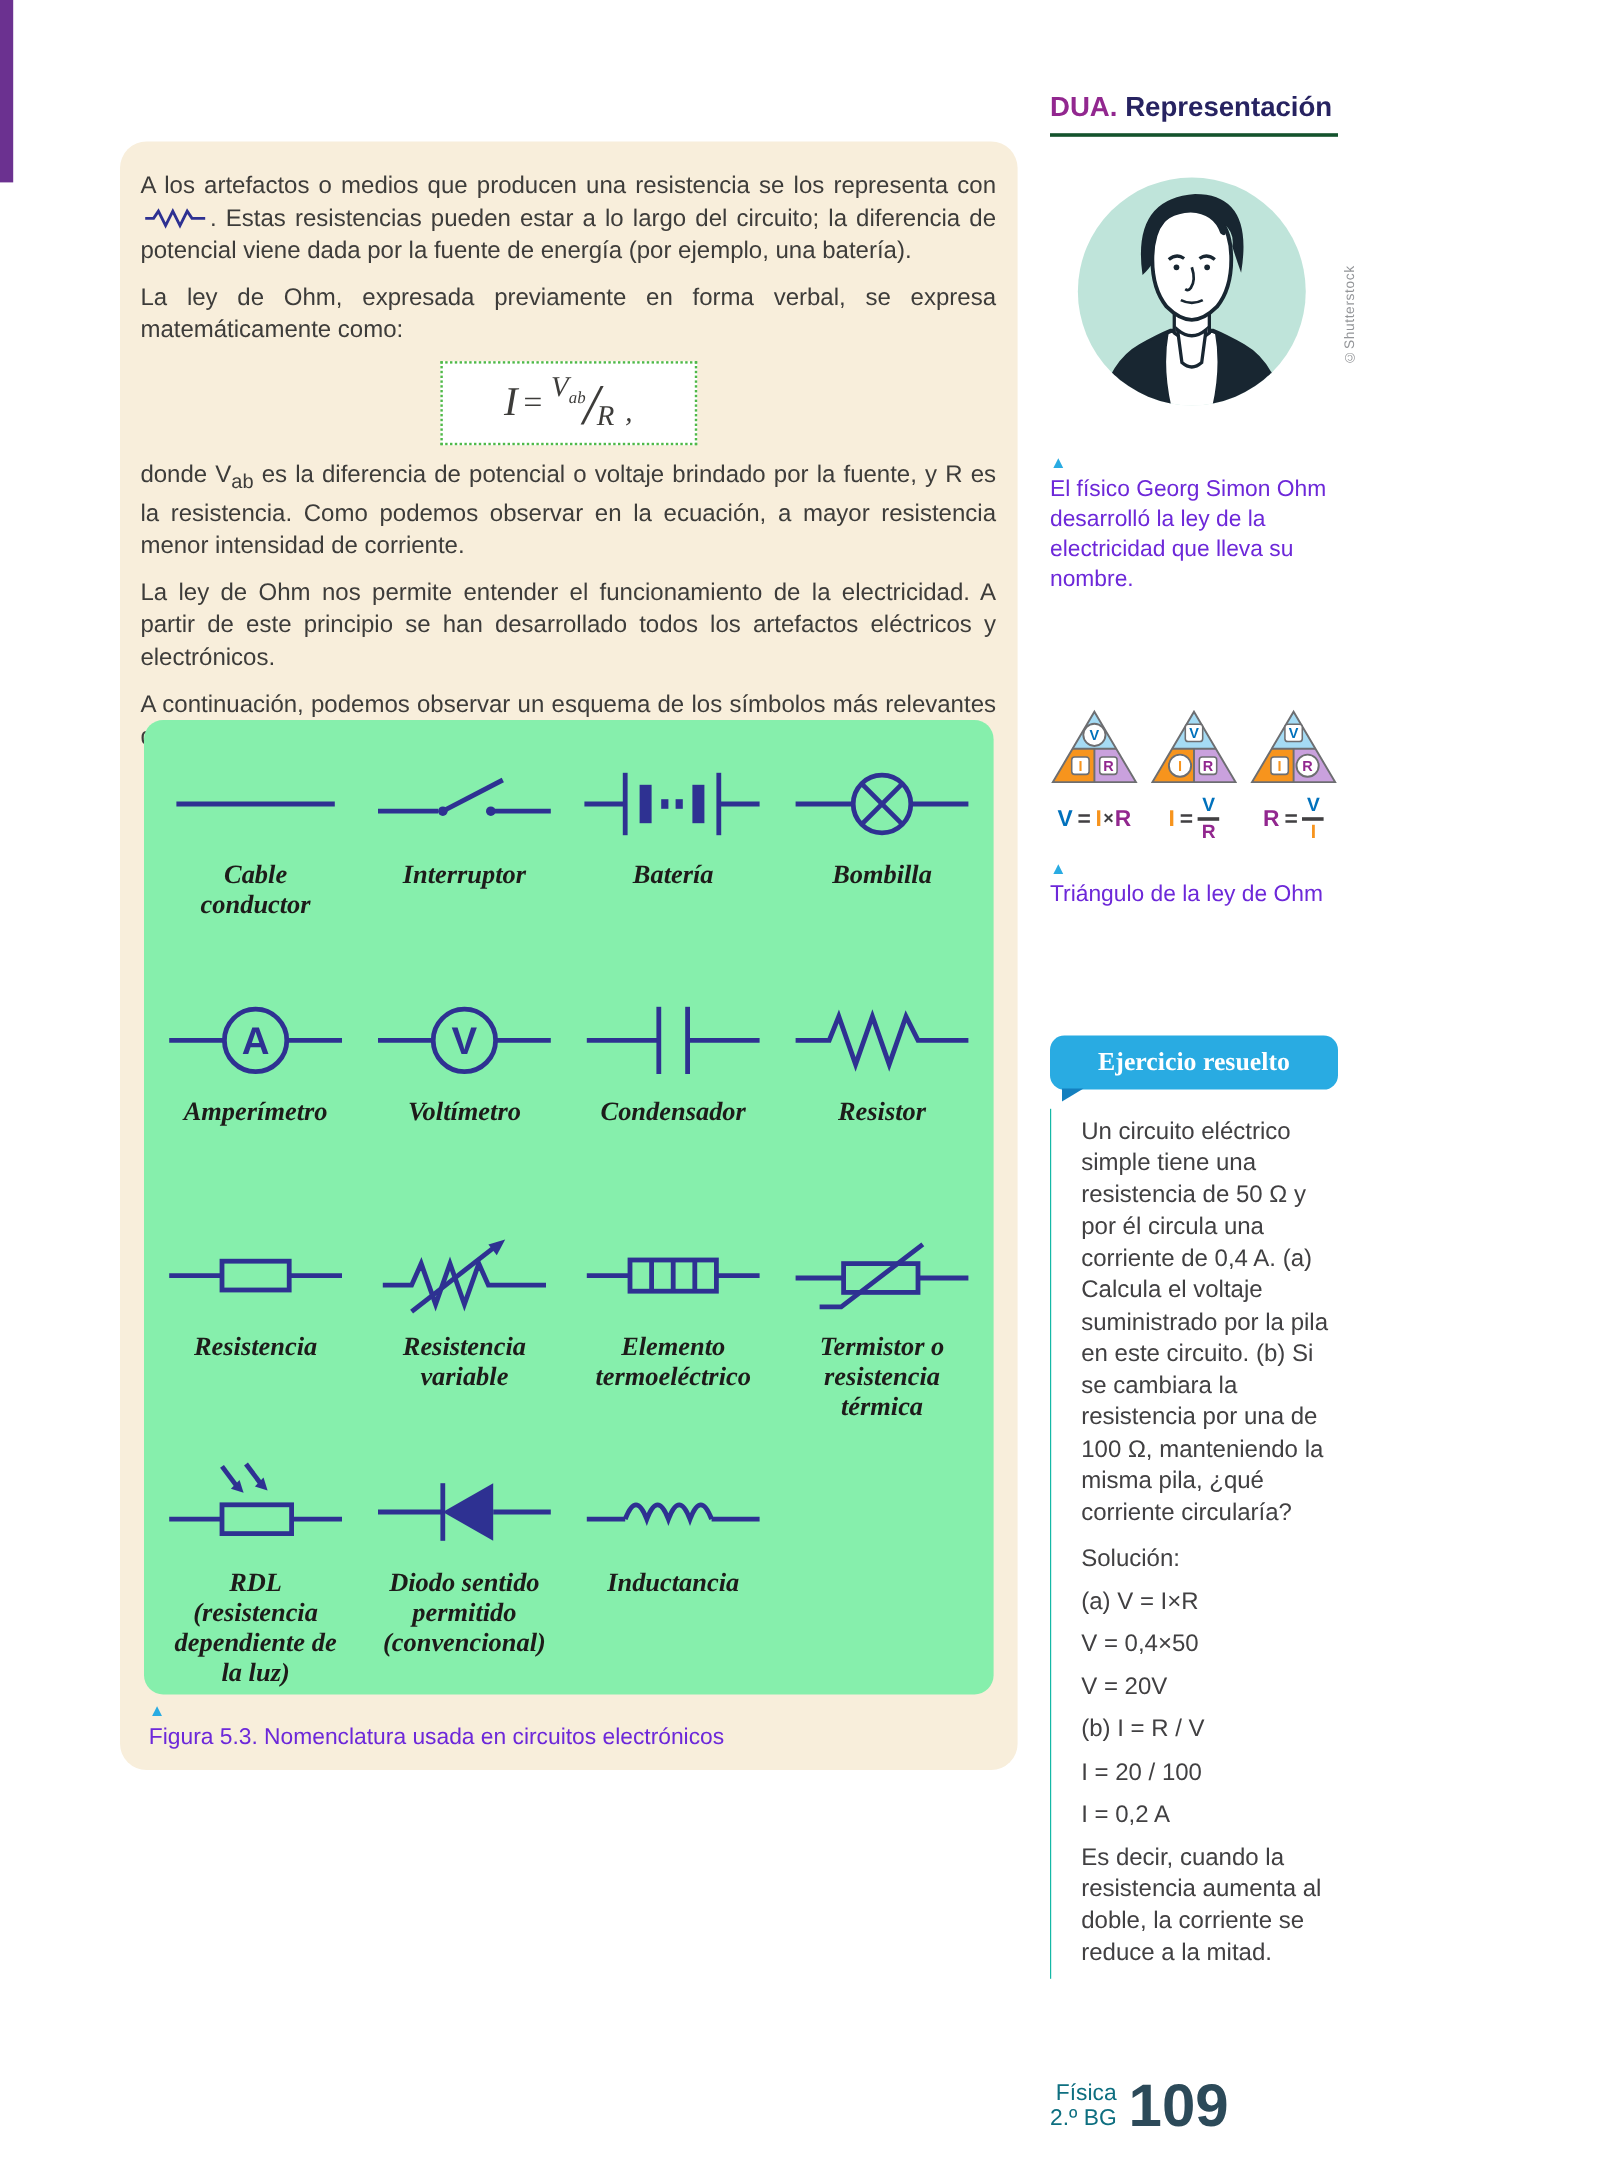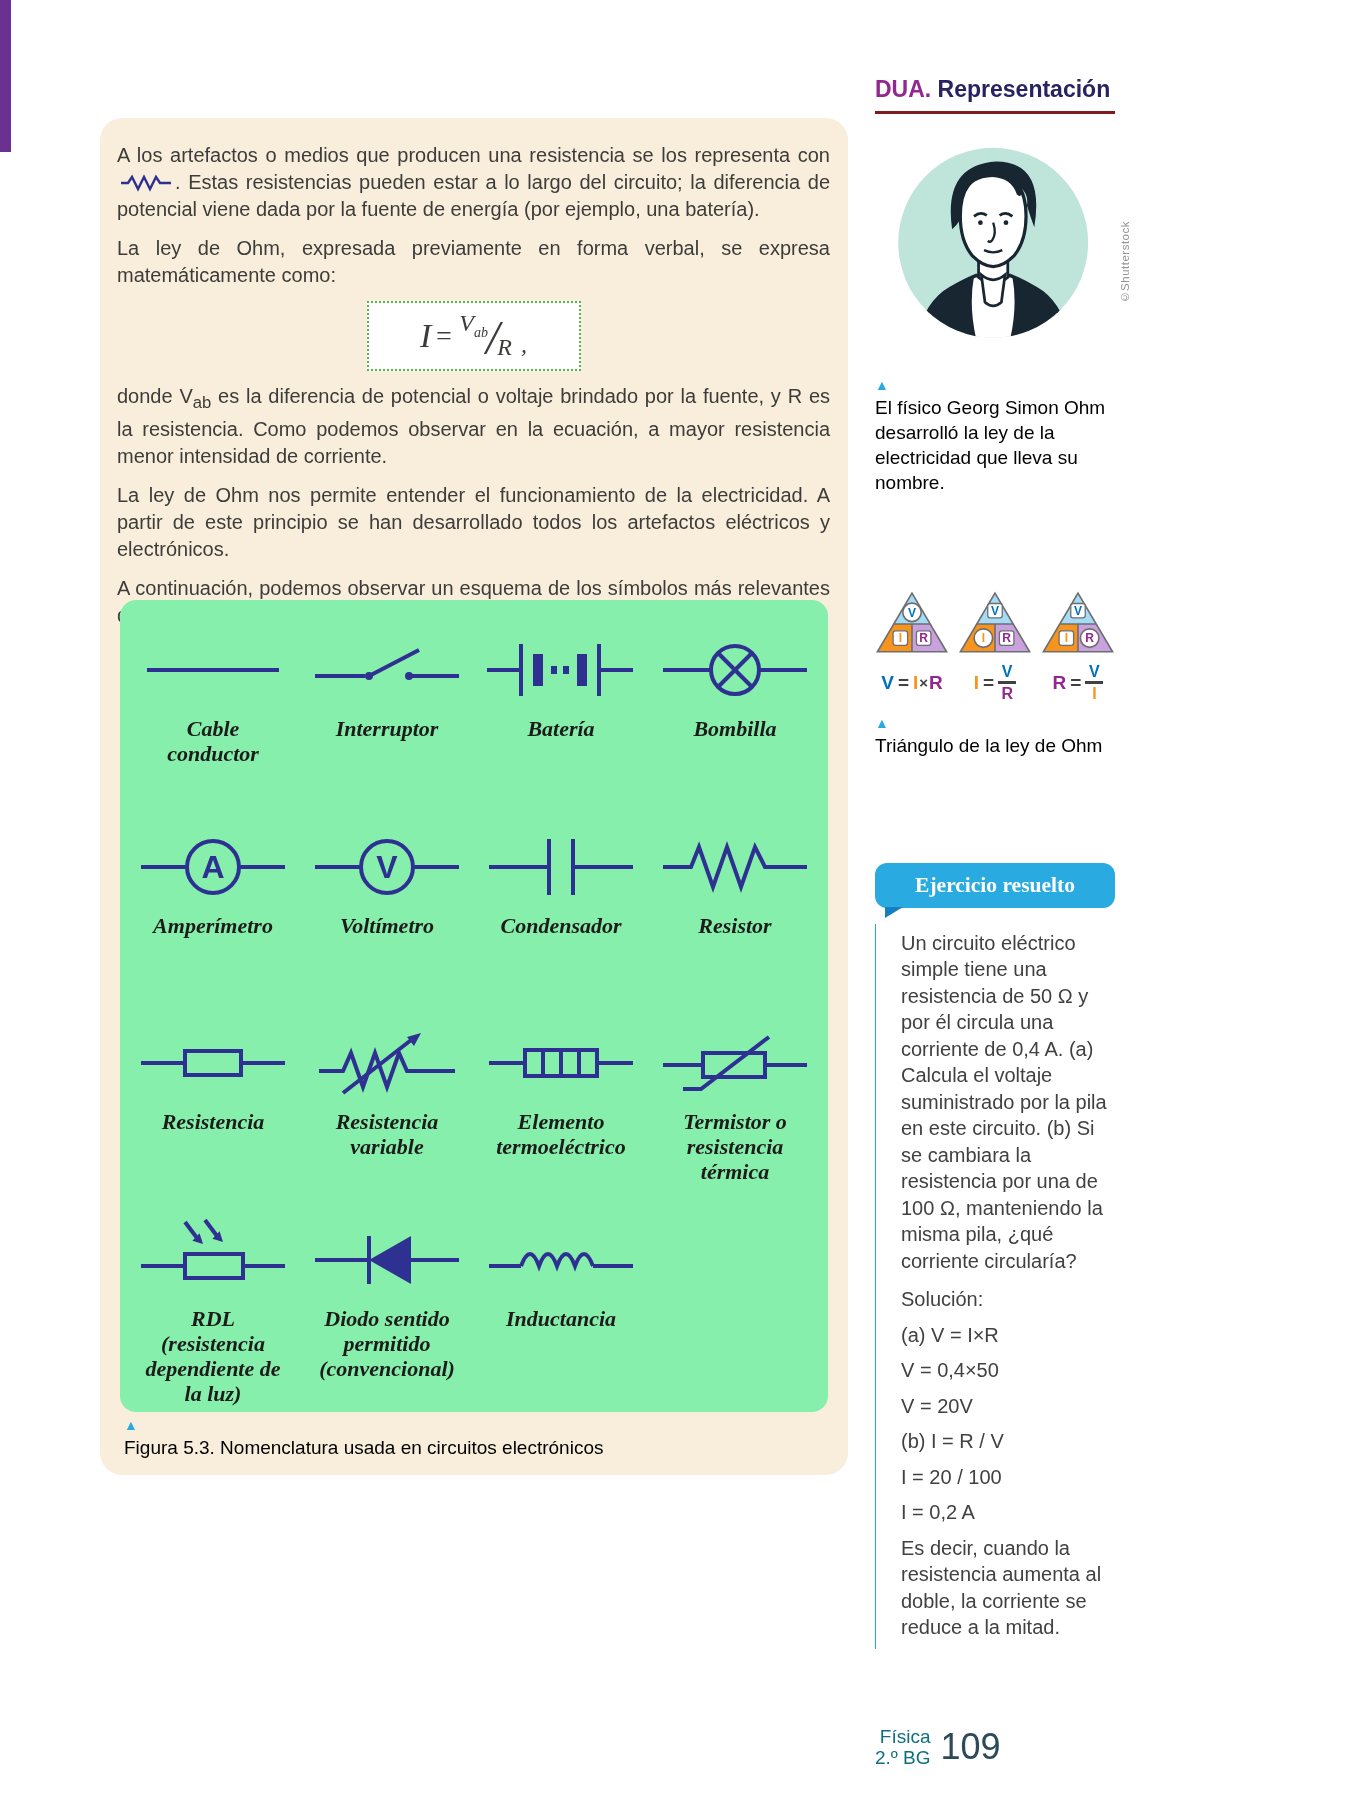--- a/index.html
+++ b/index.html
@@ -38,25 +38,25 @@
   .sym-cell svg line, .sym-cell svg polyline, .sym-cell svg path,
   .sym-cell svg rect.o, .sym-cell svg circle.o { stroke:#2e3192; stroke-width:4; fill:none; }
   .sym-cell svg .fill { fill:#2e3192; stroke:none; }
   .sym-cell svg text { fill:#2e3192; font-weight:700; font-size:32px; text-anchor:middle;
                        font-family:"Liberation Sans", sans-serif; }
   .sym-label { margin-top:6px; font-family:"Liberation Serif", serif; font-style:italic; font-weight:700;
                font-size:22px; line-height:25px; color:#1d1c1a; text-align:center; max-width:142px; }
 
   .figure-caption { position:absolute; left:24px; top:1300px; width:620px; }
   .mark { color:#29abe2; font-size:14px; line-height:14px; margin-bottom:3px; }
-  .cap-text { font-size:19px; line-height:25px; color:#000000; }
+  .cap-text { font-size:19px; line-height:25px; color:#6d28d9; }
 
   
   .sidebar { position:absolute; left:875px; top:76px; width:240px; }
-  .dua-header { font-size:23px; font-weight:700; padding-bottom:8px; border-bottom:3px solid #7f1d1d; }
+  .dua-header { font-size:23px; font-weight:700; padding-bottom:8px; border-bottom:3px solid #14532d; }
   .dua-label { color:#92278f; }
   .dua-rest  { color:#272361; }
 
   .portrait-wrap { position:relative; margin-top:22px; display:flex; justify-content:center; }
   .credit { position:absolute; right:-16px; top:85px; writing-mode:vertical-rl; transform:rotate(180deg);
             font-size:11.5px; color:#939598; letter-spacing:.5px; }
 
   .caption-block { margin-top:14px; }
 
   .triangles-row { display:flex; justify-content:space-between; margin-top:94px; }
@@ -82,21 +82,21 @@
   .ex-body { border-left:1px solid #14b8a6; margin-top:16px; padding:6px 0 8px 25px;
              font-size:20px; line-height:26.5px; color:#414042; }
   .ex-solution-label { margin-top:12px; }
   .step { margin-top:9px; }
   .ex-conclusion { margin-top:9px; }
 
   
   .footer { position:absolute; left:875px; top:1726px; width:240px;
             display:flex; align-items:center; gap:10px; }
   .brand { text-align:right; font-size:19px; line-height:21px; color:#0e6f80; }
-  .page-num { font-size:36px; font-weight:400; color:#2c4a59; }
+  .page-num { font-size:50px; font-weight:700; color:#2c4a59; }
 </style>
 </head>
 <body>
 
 <div class="page">
 
   <div class="left-accent"></div>
 
   <div class="main-panel">
     <div class="panel-text">

